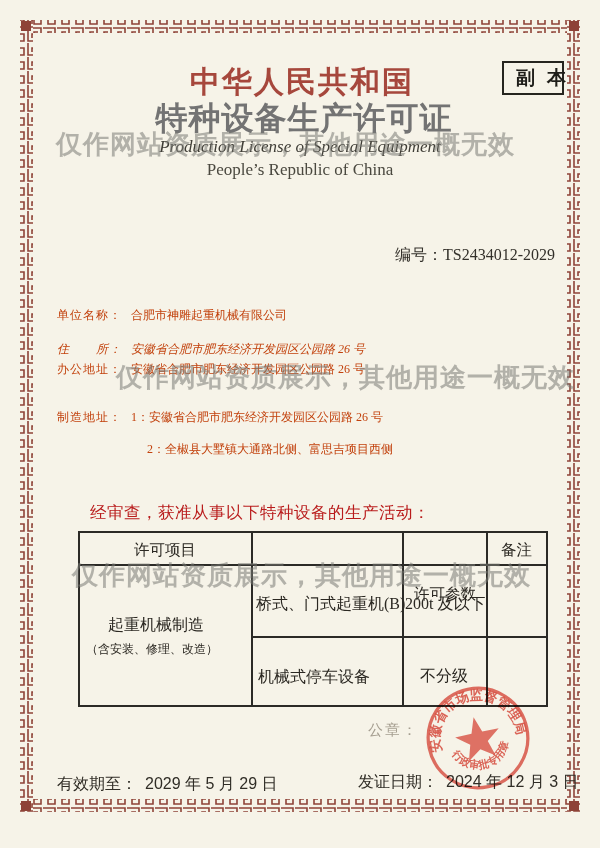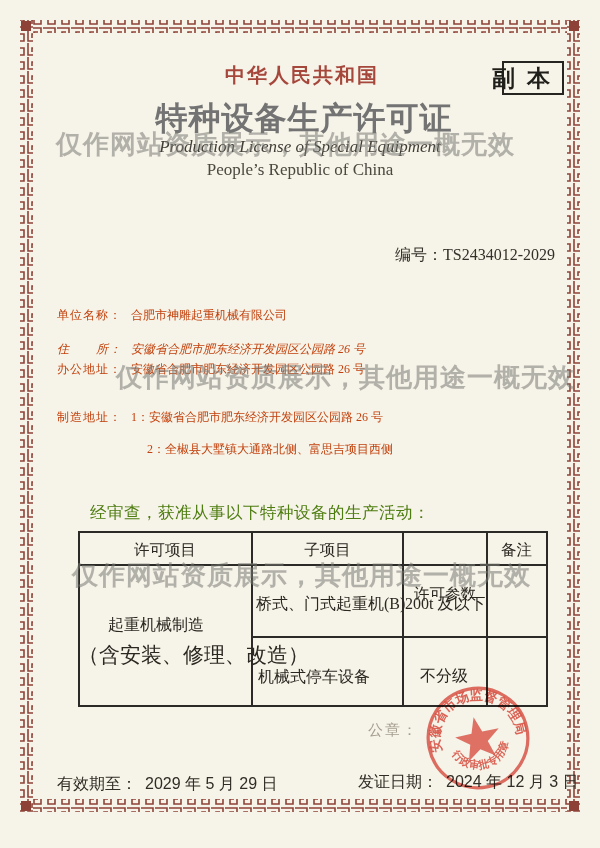--- a/index.html
+++ b/index.html
@@ -11,26 +11,26 @@
     position:relative;overflow:hidden;
   }
   .page{position:absolute;inset:0;}
   .abs{position:absolute;white-space:nowrap;}
   
   .frame-svg{position:absolute;left:0;top:0;}
   
   .copy-box{
     left:502px;top:61px;width:58px;height:30px;
     border:2px solid #26251f;
-    display:flex;align-items:center;justify-content:flex-end;
-    font-size:23px;font-weight:600;letter-spacing:12px;text-indent:12px;
+    display:flex;align-items:center;justify-content:flex-start;
+    font-size:19px;font-weight:600;letter-spacing:12px;text-indent:12px;
     color:#1f1e19;background:rgba(246,243,232,.6);
   }
   
-  .title-cn-1{left:0;right:0;top:62px;text-align:center;font-size:20px;font-weight:bold;
+  .title-cn-1{left:0;right:0;top:62px;text-align:center;font-size:30px;font-weight:bold;
     color:#a6473c;letter-spacing:2px;text-indent:4px;}
   .title-cn-2{left:8px;right:0;top:97px;text-align:center;font-size:32px;font-weight:bold;
     color:#737373;letter-spacing:1px;}
   .title-en-1{left:0;right:0;top:137px;text-align:center;font-size:17px;color:#3f3d36;font-style:italic;}
   .title-en-2{left:0;right:0;top:160px;text-align:center;font-size:17px;color:#4a483f;}
   
   .wm{
     position:absolute;white-space:nowrap;
     font-family:"Liberation Sans","DejaVu Sans",sans-serif;
     font-weight:bold;font-size:26px;letter-spacing:1px;
@@ -44,21 +44,21 @@
   
   .info-line{font-size:12px;color:#c2410c;}
   .info-line .lab{letter-spacing:1px;}
   .info-line .val{padding-left:9px;}
   .il-1{left:57px;top:307px;}
   .il-2{left:57px;top:341px;font-style:italic;}
   .il-3{left:57px;top:361px;}
   .il-4{left:57px;top:409px;}
   .il-5{left:147px;top:441px;}
   
-  .tbl-intro{left:90px;top:502px;font-size:16.5px;color:#4d7c0f;letter-spacing:.5px;}
+  .tbl-intro{left:90px;top:502px;font-size:16.5px;color:#b91c1c;letter-spacing:.5px;}
   
   .tline{position:absolute;background:#2b2a26;}
   .t-outer{position:absolute;left:78px;top:531px;width:466px;height:172px;border:2px solid #2b2a26;background:transparent;}
   
   .t-head{position:absolute;top:540px;font-size:15.5px;text-align:center;color:#2b2822;white-space:nowrap;}
   .t-cell{position:absolute;font-size:16px;color:#2b2822;white-space:nowrap;}
   
   .seal-caption{left:368px;top:721px;font-size:15px;color:#a59e90;letter-spacing:2px;}
   .f-line{font-size:16px;color:#302d26;}
   .f-line .val{padding-left:8px;}
@@ -130,26 +130,25 @@
   <div class="abs tbl-intro">经审查，获准从事以下特种设备的生产活动：</div>
 
   <div class="t-outer"></div>
   <div class="tline" style="left:251px;top:531px;width:2px;height:176px;"></div>
   <div class="tline" style="left:402px;top:531px;width:2px;height:176px;"></div>
   <div class="tline" style="left:486px;top:531px;width:2px;height:176px;"></div>
   <div class="tline" style="left:78px;top:564px;width:468px;height:2px;"></div>
   <div class="tline" style="left:251px;top:636px;width:295px;height:2px;"></div>
 
   <div class="t-head" style="left:78px;width:174px;">许可项目</div>
-  <div class="t-head" style="left:252px;width:151px;">子项目</div>
   <div class="t-head" style="left:403px;width:84px;margin-top:44px;">许可参数</div>
   <div class="t-head" style="left:487px;width:59px;">备注</div>
 
   <div class="t-cell" style="left:78px;top:615px;width:156px;text-align:center;">起重机械制造</div>
-  <div class="t-cell" style="left:78px;top:641px;width:148px;text-align:center;font-size:21px;">（含安装、修理、改造）</div>
+  <div class="t-cell" style="left:78px;top:641px;width:148px;text-align:center;font-size:12px;">（含安装、修理、改造）</div>
 
   <div class="t-cell" style="left:256px;top:594px;">桥式、门式起重机(B)</div>
   <div class="t-cell" style="left:405px;top:594px;">200t 及以下</div>
   <div class="t-cell" style="left:258px;top:667px;">机械式停车设备</div>
   <div class="t-cell" style="left:420px;top:666px;">不分级</div>
 
   <div class="abs seal-caption">公章：</div>
 
   <div class="abs f-line f-valid">
     <span>有效期至：</span><span class="val date-sans">2029 年 5 月 29 日</span>

